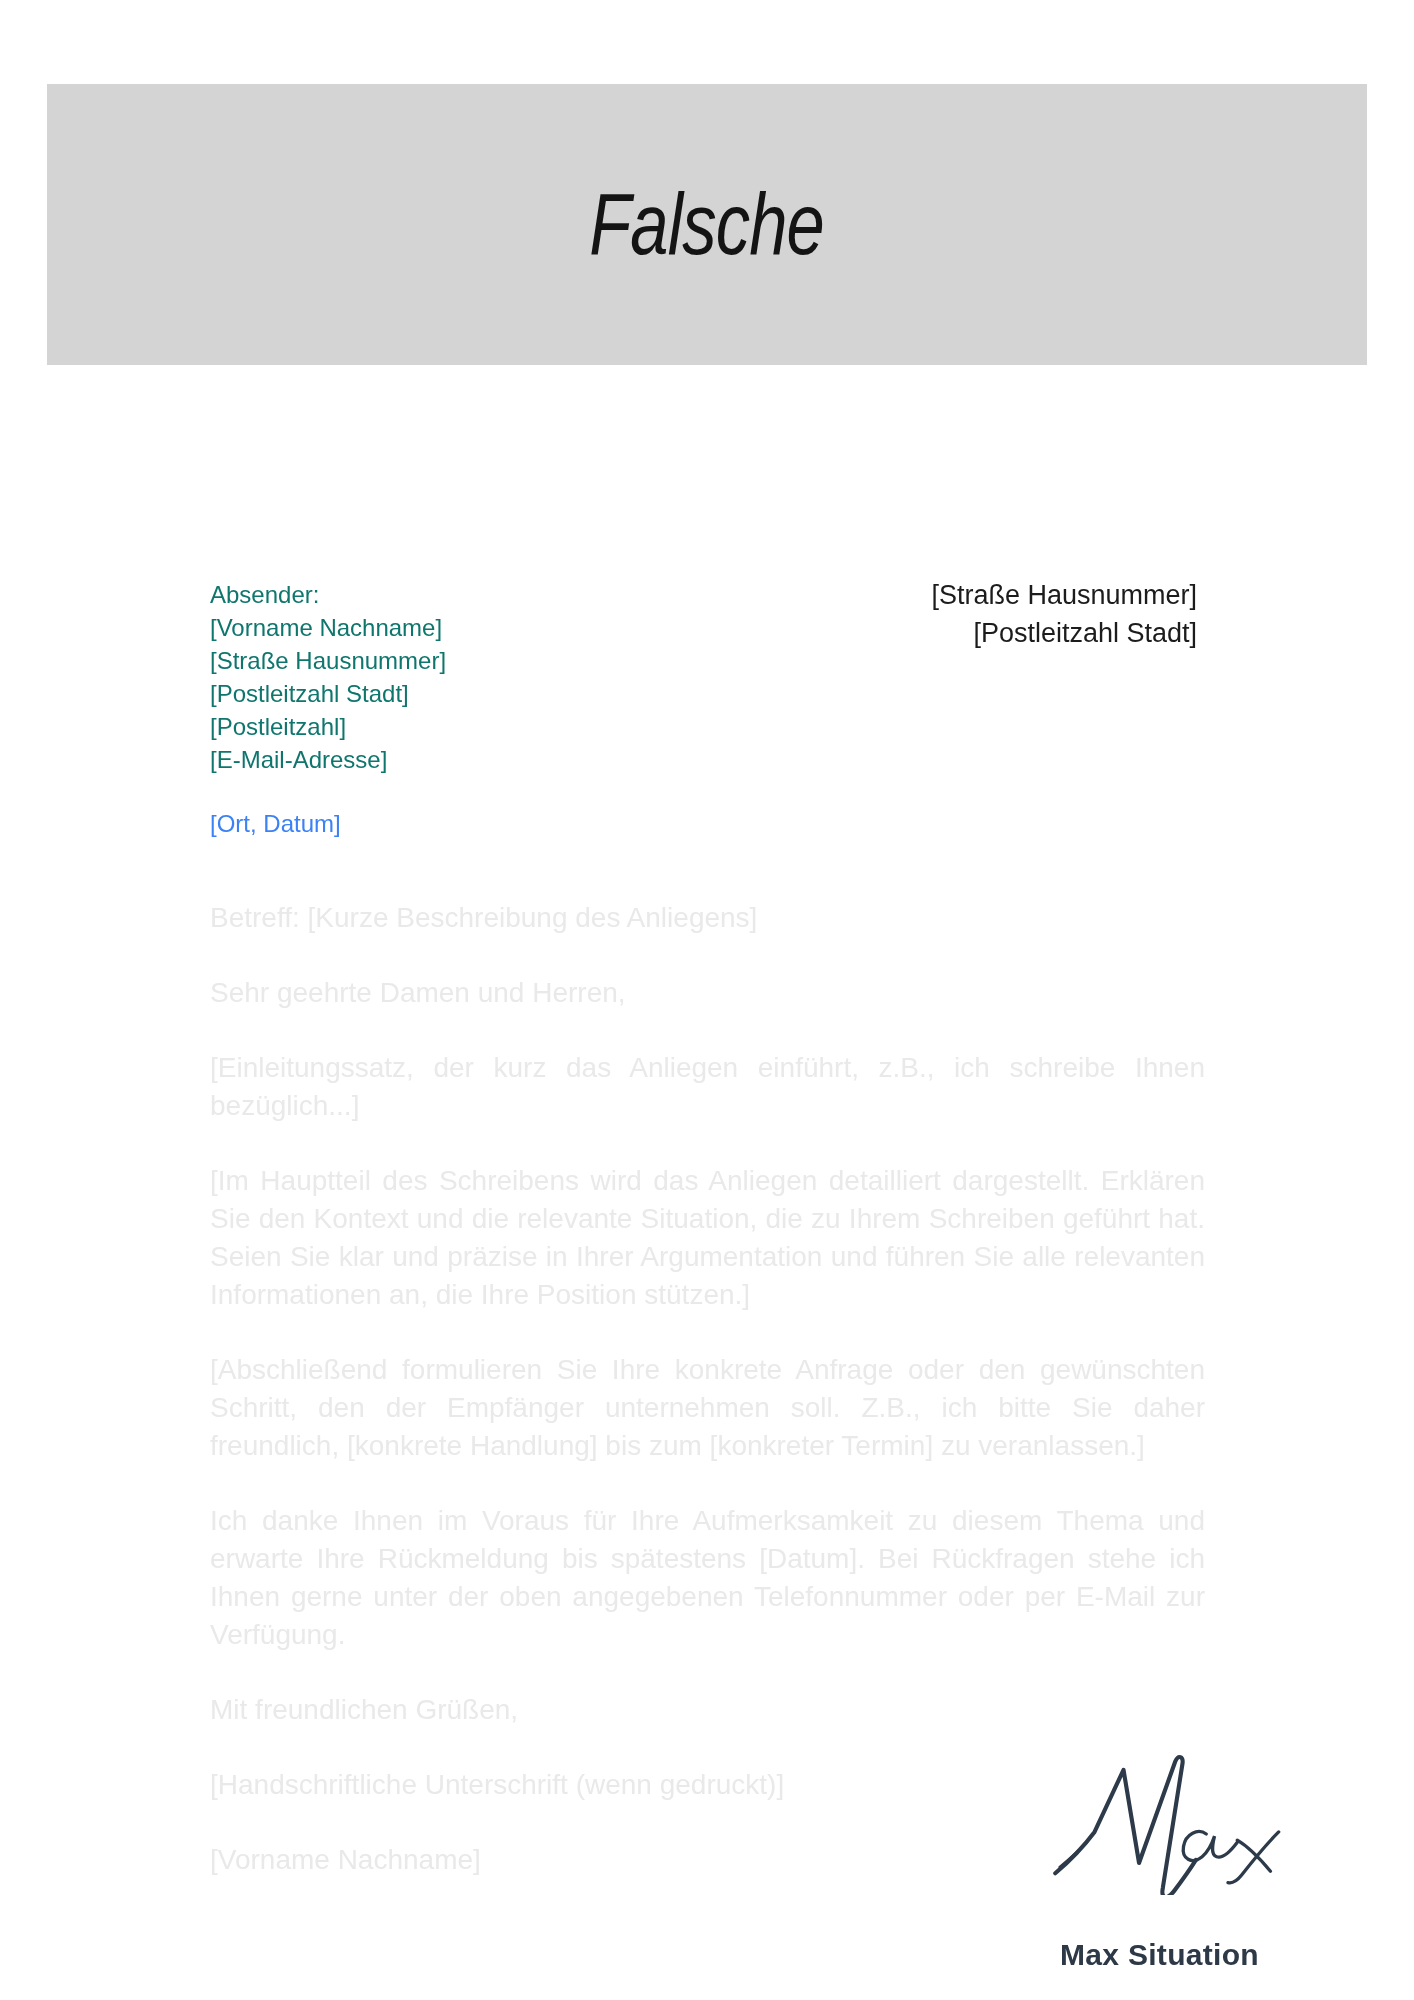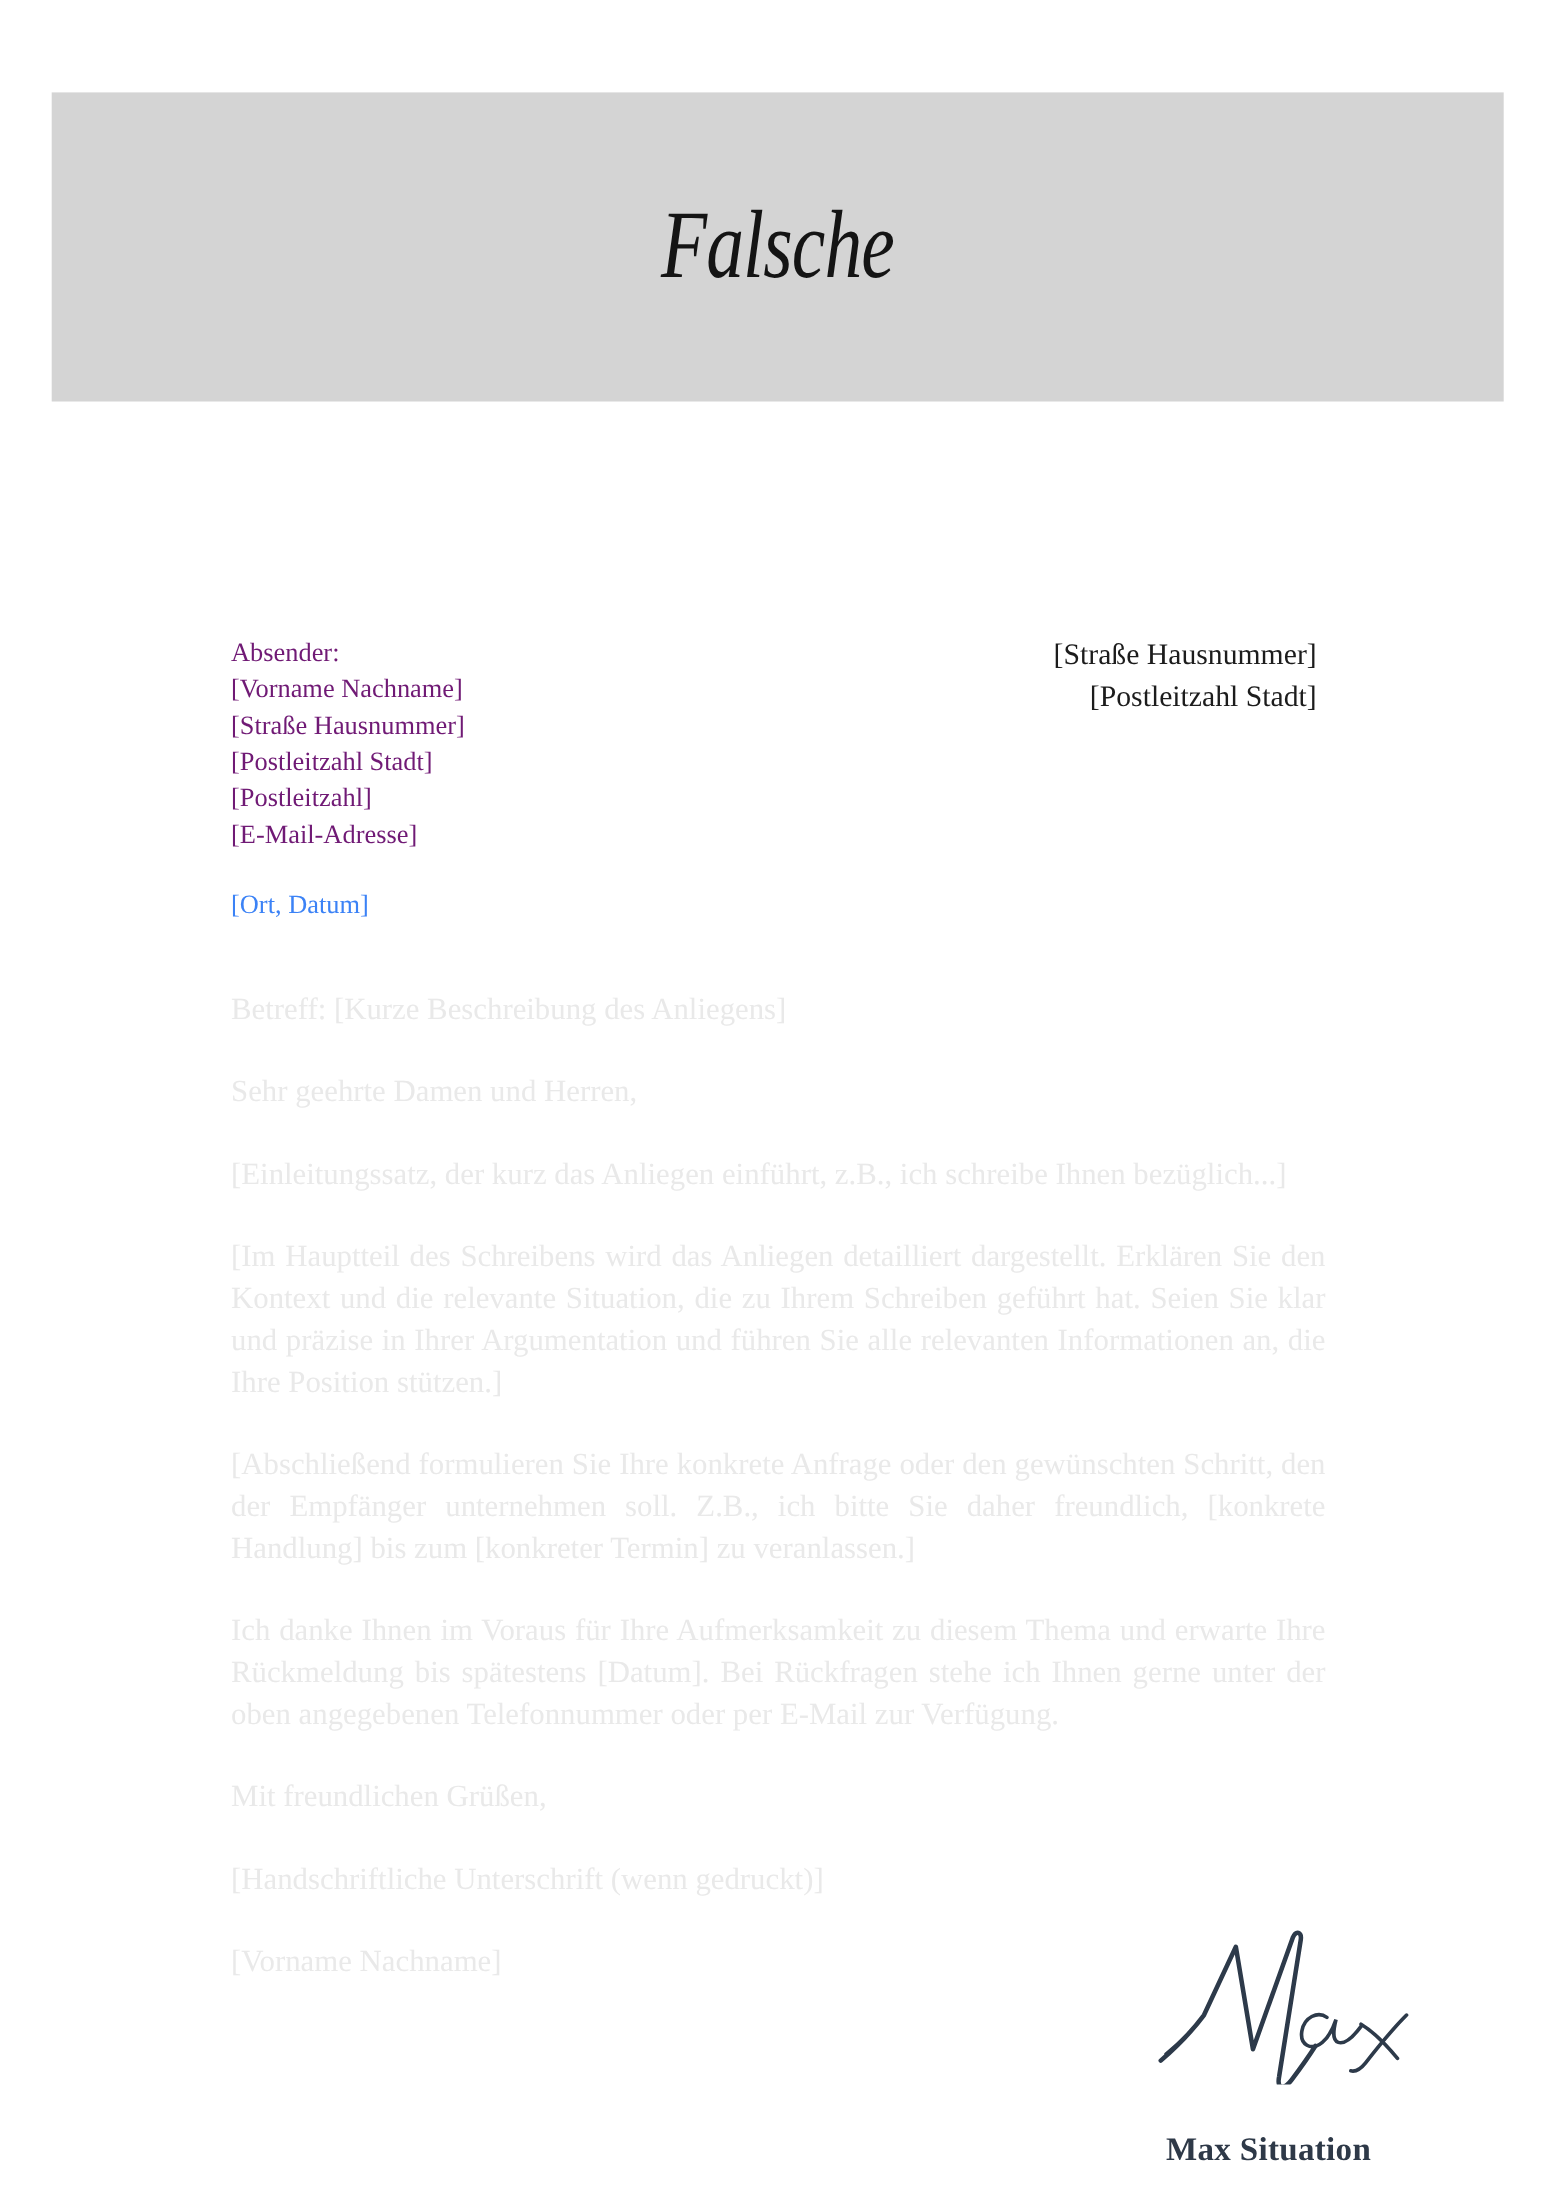--- a/index.html
+++ b/index.html
@@ -2,21 +2,21 @@
 <html><head>
 <meta charset="utf-8">
 <style>
   html,body { margin:0; padding:0; background:#ffffff; }
   .page {
     position:relative;
     width:1414px;
     height:2000px;
     background:#ffffff;
     overflow:hidden;
-    font-family:Liberation Serif, serif;
+    font-family:Liberation Sans, sans-serif;
   }
 
   
   .header-box {
     position:absolute;
     left:47px; top:84px;
     width:1320px; height:281px;
     background:#d4d4d4;
     display:flex;
     align-items:center;
@@ -41,21 +41,21 @@
 
   
   .addresses {
     position:absolute;
     left:210px; top:576px;
     width:995px;
   }
   .sender {
     position:absolute; left:0; top:2px;
     font-size:24px; line-height:33px;
-    color:#701a75;
+    color:#0f766e;
     white-space:nowrap;
   }
   .recipient {
     position:absolute; right:8px; top:0;
     font-size:27px; line-height:38px;
     color:#1c1c1c;
     text-align:right;
     white-space:nowrap;
   }
   .place-date {

